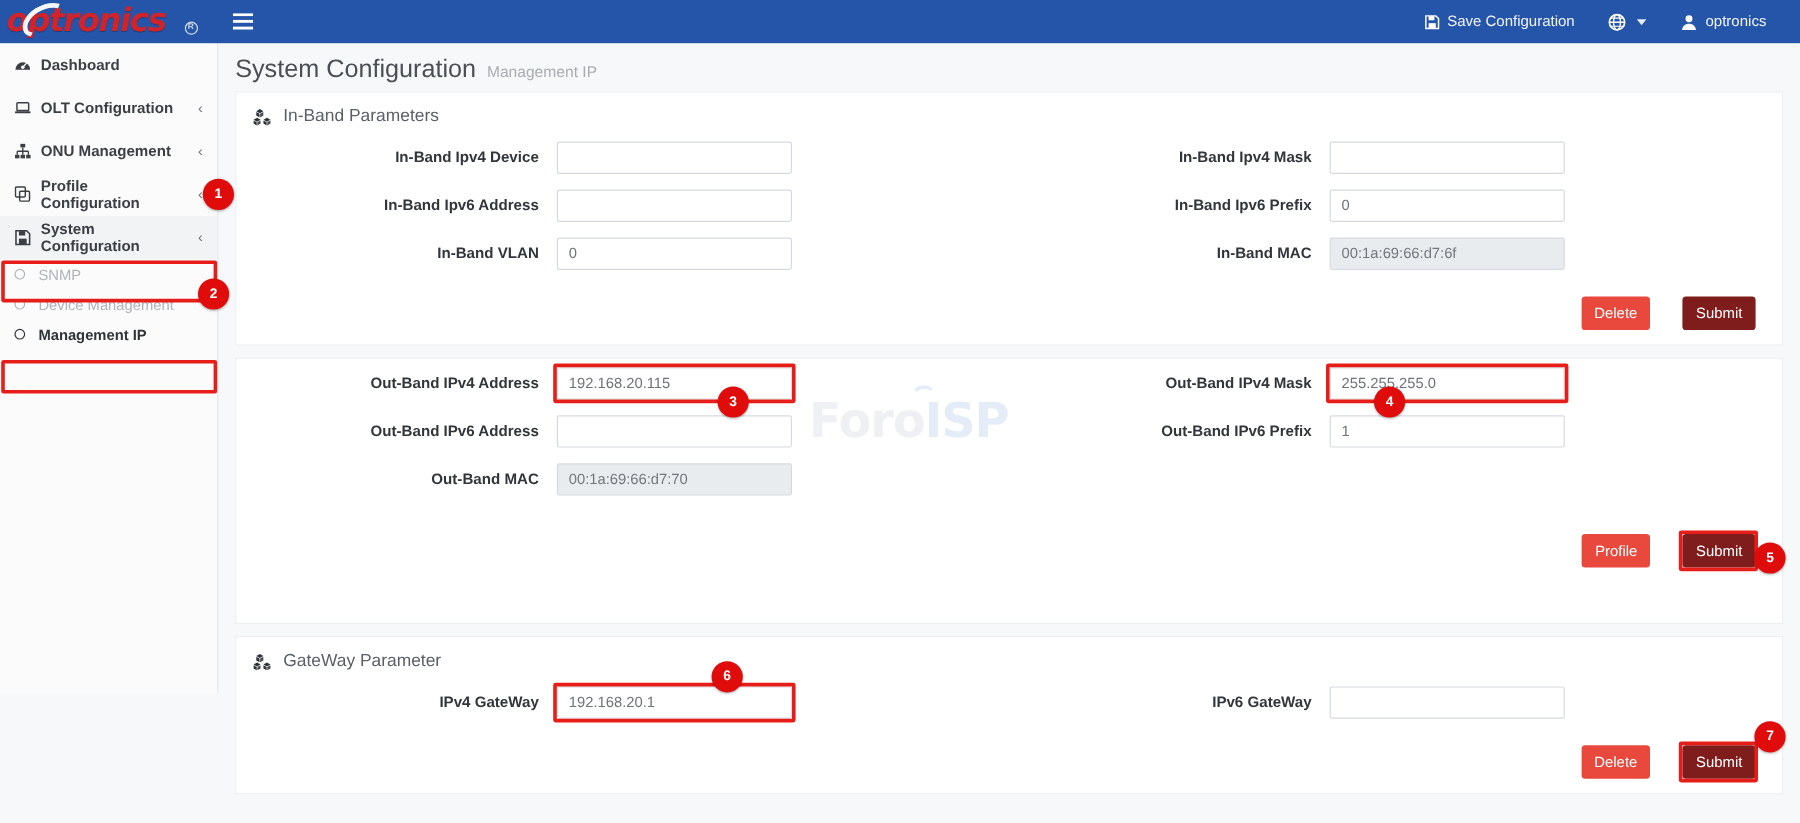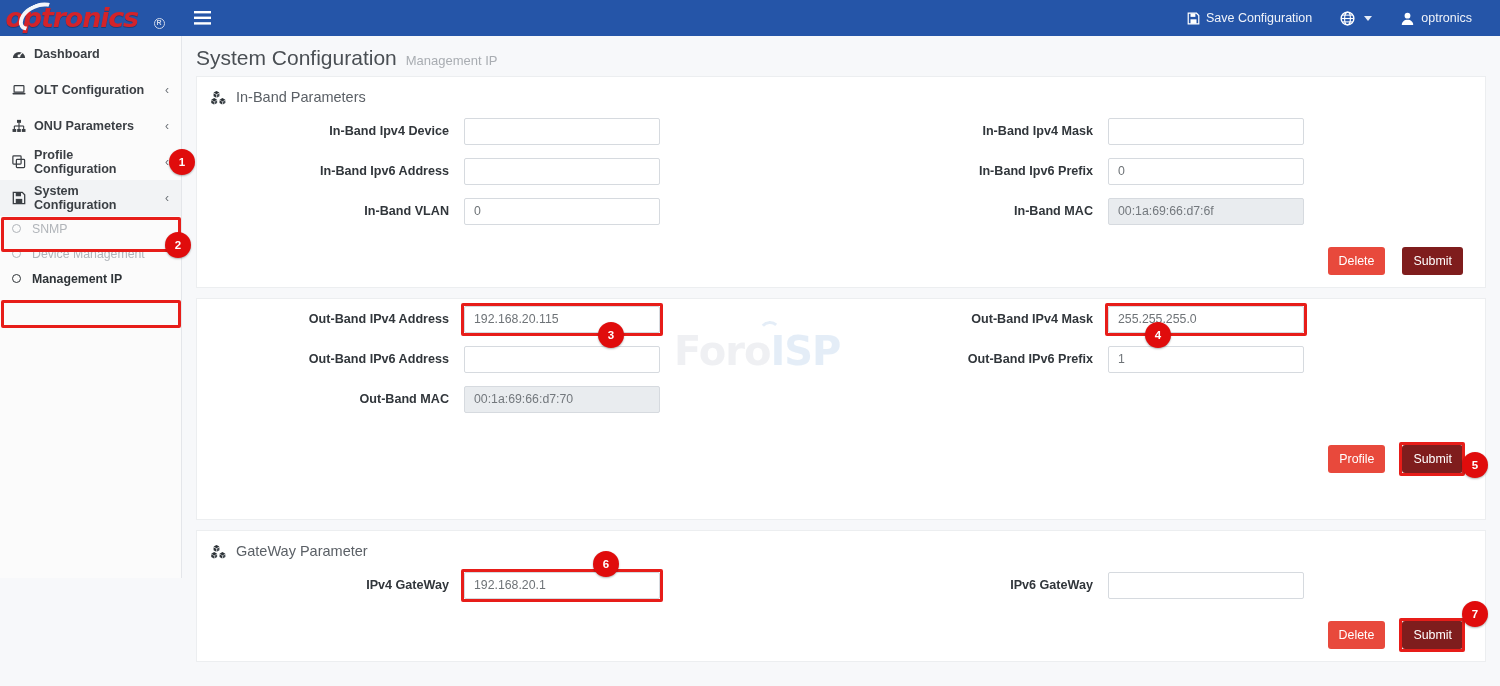--- a/index.html
+++ b/index.html
@@ -188,21 +188,21 @@
     border-radius: 2px;
     outline: none;
   }
   .inp::placeholder { color: #b9bdc2; }
   .inp:disabled, .inp.ro {
     background: #e9ecef; color: #73787d;
   }
 
   .btn-row {
     display: flex; justify-content: flex-end; align-items: flex-start;
-    gap: 17px; padding: 10px 22px 14px 0;
+    gap: 27px; padding: 10px 22px 14px 0;
     position: relative;
   }
   .btn {
     min-width: 56px; height: 28px;
     border: none; border-radius: 3px;
     font-size: 12.4px; color: #fff;
     font-family: "Liberation Sans", sans-serif;
     cursor: pointer;
     padding: 0 11px;
   }
@@ -323,21 +323,21 @@
         <rect x="0.6" y="11.4" width="4.2" height="3.4" fill="#3b3f44"></rect>
         <rect x="5.9" y="11.4" width="4.2" height="3.4" fill="#3b3f44"></rect>
         <rect x="11.2" y="11.4" width="4.2" height="3.4" fill="#3b3f44"></rect>
         <line x1="8" y1="4.4" x2="8" y2="8" stroke="#3b3f44" stroke-width="1.3"></line>
         <line x1="2.7" y1="8" x2="13.3" y2="8" stroke="#3b3f44" stroke-width="1.3"></line>
         <line x1="2.7" y1="8" x2="2.7" y2="11.4" stroke="#3b3f44" stroke-width="1.3"></line>
         <line x1="8" y1="8" x2="8" y2="11.4" stroke="#3b3f44" stroke-width="1.3"></line>
         <line x1="13.3" y1="8" x2="13.3" y2="11.4" stroke="#3b3f44" stroke-width="1.3"></line>
       </svg>
     </span>
-    <span class="ni-label">ONU Parameters</span>
+    <span class="ni-label">ONU Management</span>
     <span class="ni-caret">‹</span>
   </div>
 
   <div class="nav-item">
     <span class="ni-icon">
       <svg width="14" height="14" viewBox="0 0 16 16" aria-hidden="true">
         <rect x="1" y="1" width="9.4" height="9.4" rx="1" fill="none" stroke="#3b3f44" stroke-width="1.4"></rect>
         <rect x="5" y="5" width="9.4" height="9.4" rx="1" fill="none" stroke="#3b3f44" stroke-width="1.4"></rect>
       </svg>
     </span>

